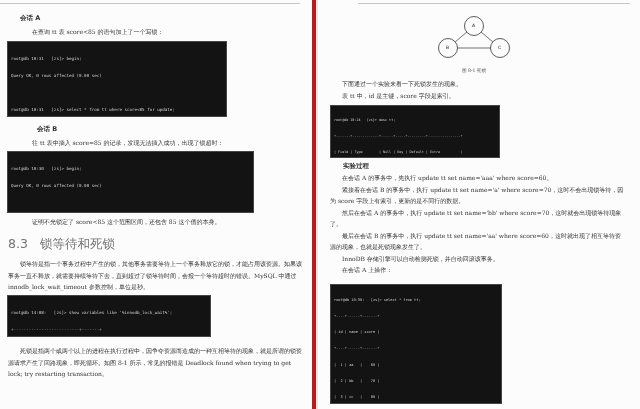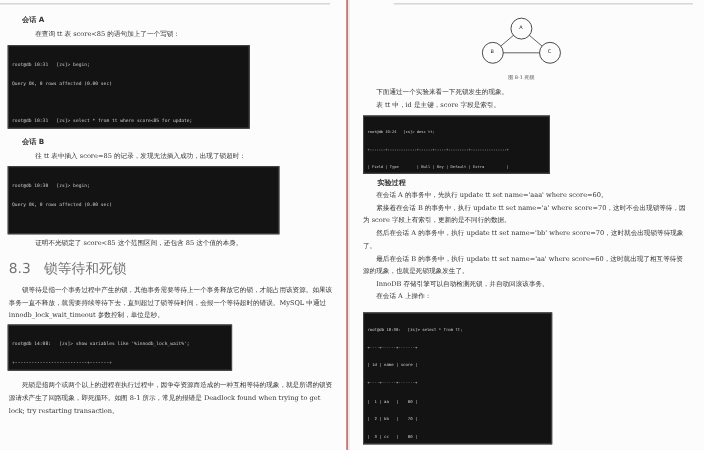--- a/index.html
+++ b/index.html
@@ -1,19 +1,19 @@
 <!DOCTYPE html>
 <html><head>
 <meta charset="utf-8">
 <style>
   * { box-sizing: border-box; margin: 0; padding: 0; }
   html, body { width: 640px; height: 409px; overflow: hidden; background: #e9e9e9; }
   body { position: relative; font-family: "DejaVu Serif", "Liberation Serif", serif; color: #222; }
   .page { position: absolute; top: 0; height: 409px; background: #fcfcfc; overflow: hidden; }
-  .page-left { left: 0; width: 316px; border-right: 1px solid #b91c1c; }
+  .page-left { left: 0; width: 316px; border-right: 4px solid #b91c1c; }
   .page-right { left: 318px; width: 370px; }
   .top-rule { position: absolute; top: 3px; height: 1px; background: #c8c8c8; }
   .page-left .top-rule { left: 0; width: 300px; }
   .page-right .top-rule { left: 40px; width: 272px; }
   .running-head { position: absolute; top: 0; right: 14px; font-size: 4px; color: #888; letter-spacing: 1px; }
   .el { position: absolute; }
   .sub { font-family: "DejaVu Sans", sans-serif; font-weight: bold; font-size: 6.5px; color: #333; }
   .para { font-size: 6px; line-height: 11.5px; color: #333; text-indent: 2em; }
   .sec-title { font-family: "DejaVu Sans", sans-serif; font-size: 12.5px; color: #737373; }
   .sec-title .num { margin-right: 12px; }
@@ -42,21 +42,21 @@
     
     
     
     
     
     
     
     
   </div>
 
-  <div class="el sub" style="left:20px; top:125px;">会话 B</div>
+  <div class="el sub" style="left:37px; top:125px;">会话 B</div>
   <div class="el para" style="left:20px; top:137px; width:290px;">往 tt 表中插入 score=85 的记录，发现无法插入成功，出现了锁超时：</div>
 
   <div class="el term" style="left:7px; top:151px; width:247px; height:62px;">
     <span class="ln">root@db 10:30   [zs]&gt; begin;</span>
     <span class="ln">Query OK, 0 rows affected (0.00 sec)</span>
     <span class="gap"></span>
     
     
     
   </div>

